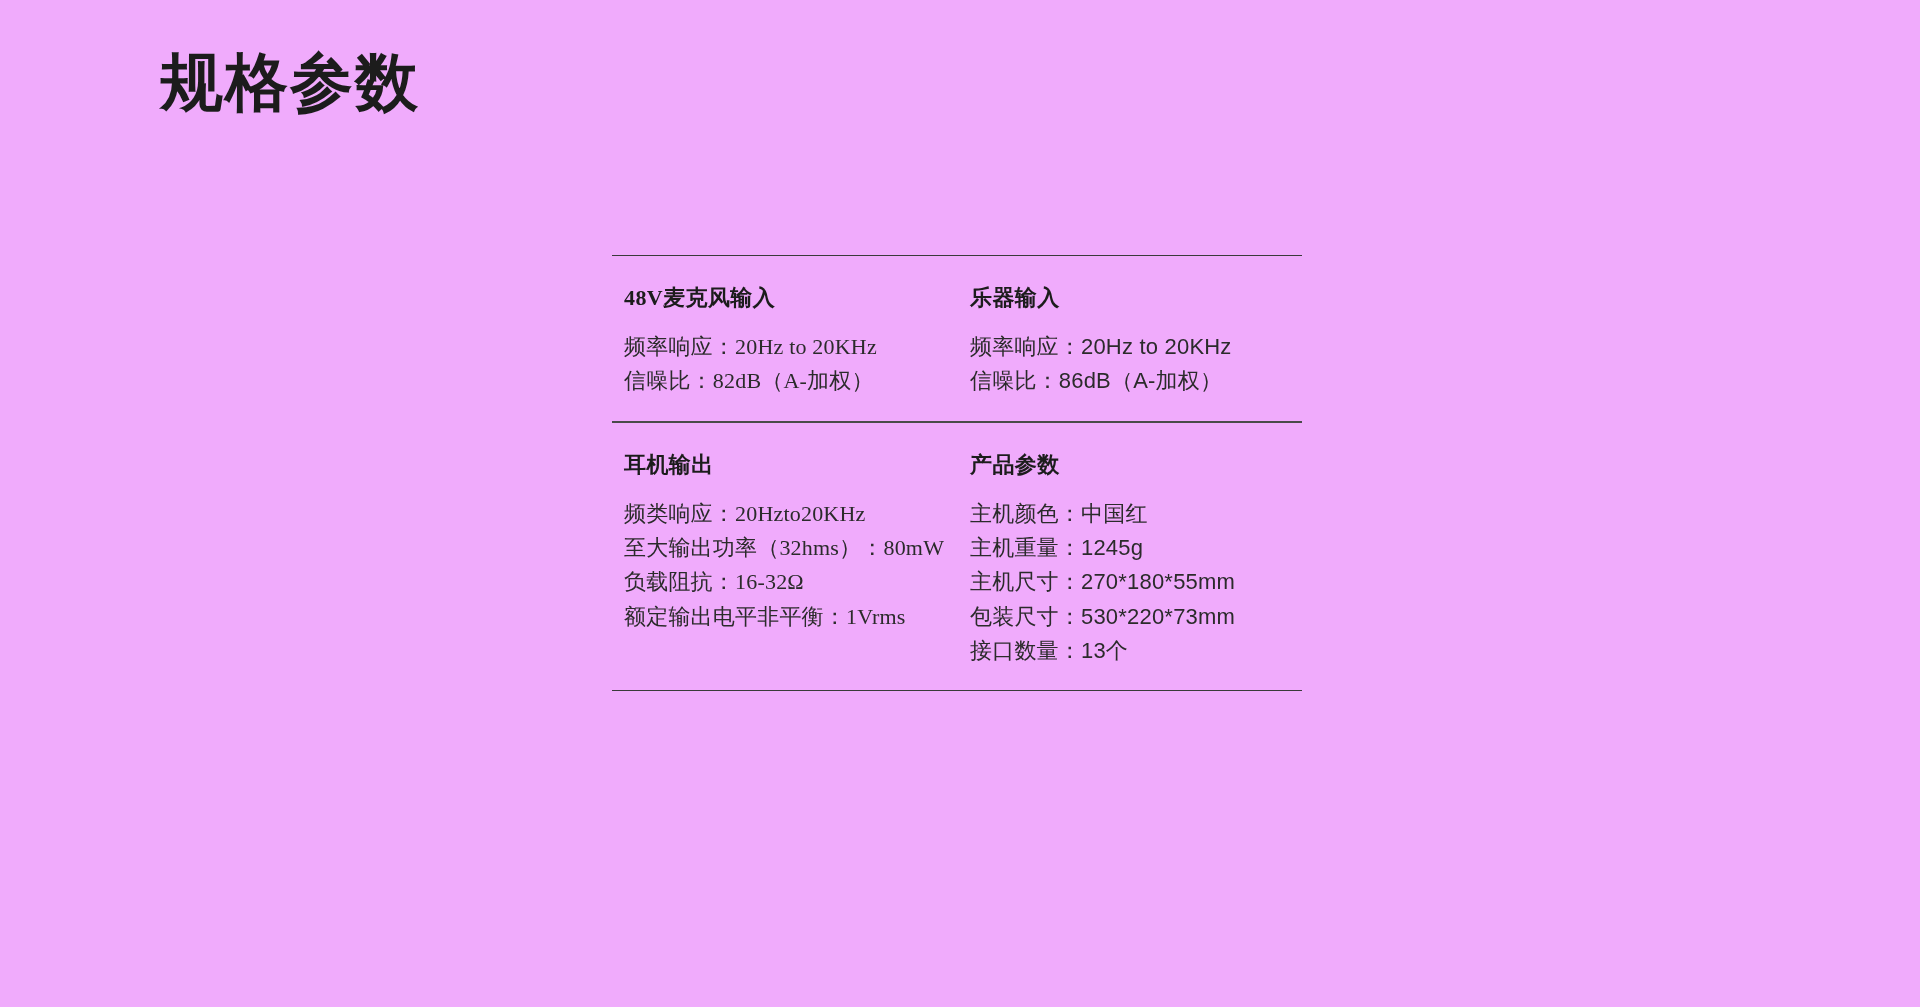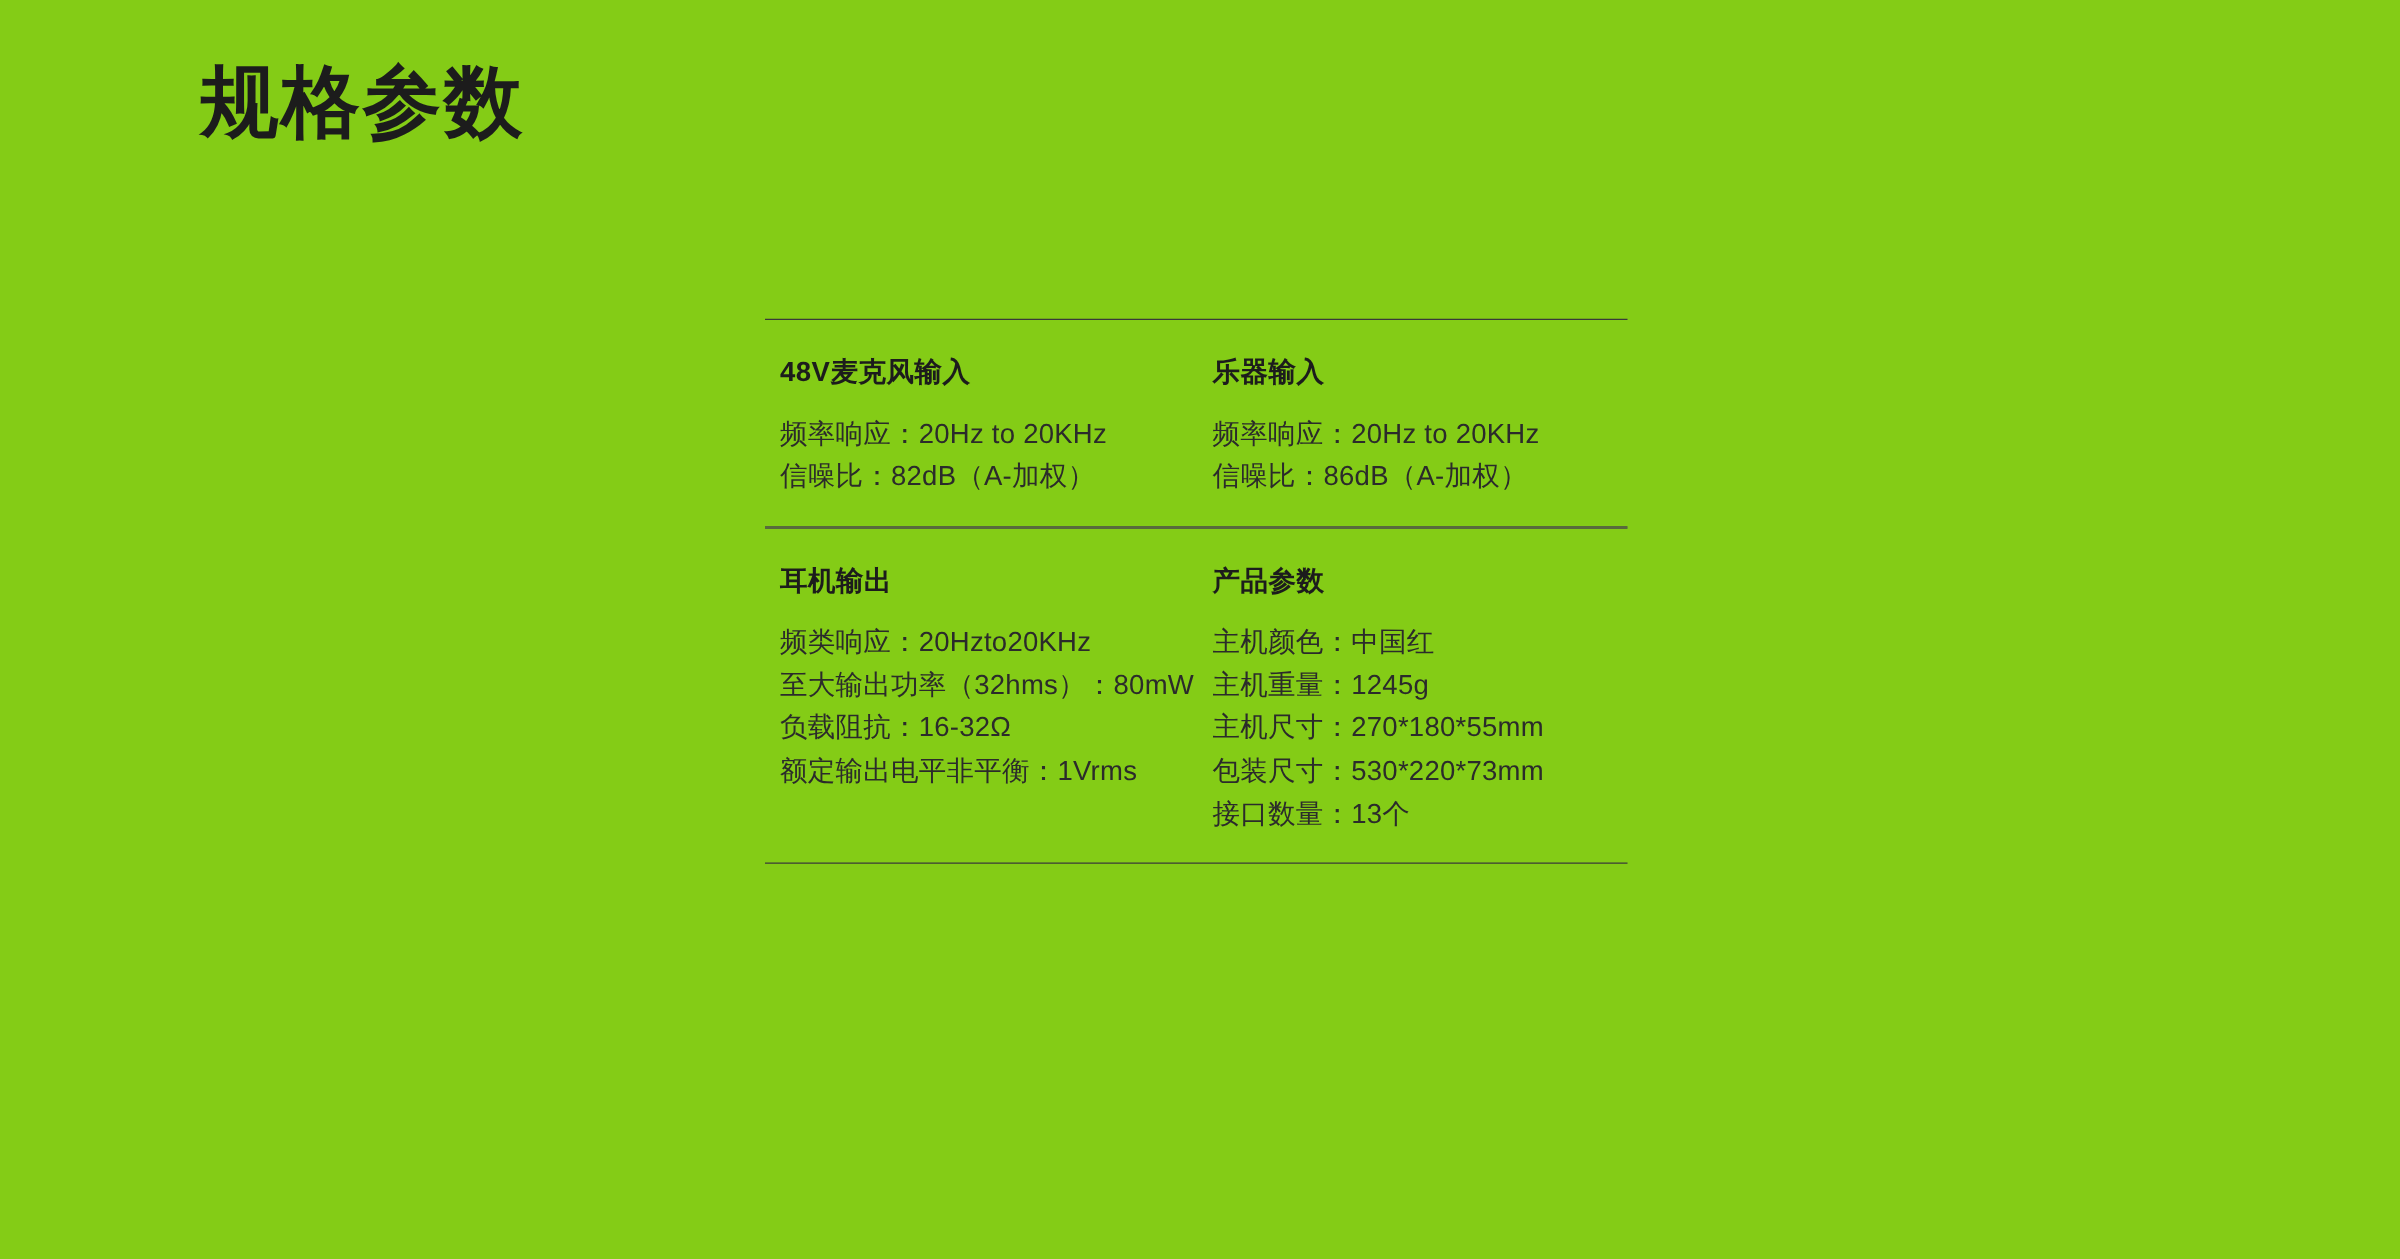--- a/index.html
+++ b/index.html
@@ -13,21 +13,21 @@
     font-family: "Liberation Sans", "DejaVu Sans", sans-serif;
     color: #222222;
     position: relative;
     overflow: hidden;
   }
 
   .page {
     position: relative;
     width: 1920px;
     height: 1007px;
-    background: #84cc16;
+    background: #f0abfc;
   }
 
   .page-title {
     position: absolute;
     left: 160px;
     top: 48px;
     font-size: 63px;
     font-weight: 700;
     letter-spacing: 2px;
     color: #1c1c1c;
@@ -57,20 +57,21 @@
     padding: 27px 0 22px 0;
   }
 
   .spec-col {
     box-sizing: border-box;
   }
 
   .spec-col.left {
     width: 340px;
     padding-left: 12px;
+    font-family: Liberation Serif, serif;
   }
 
   .spec-col.right {
     width: 350px;
     padding-left: 18px;
   }
 
   .spec-heading {
     font-size: 22px;
     font-weight: 700;

